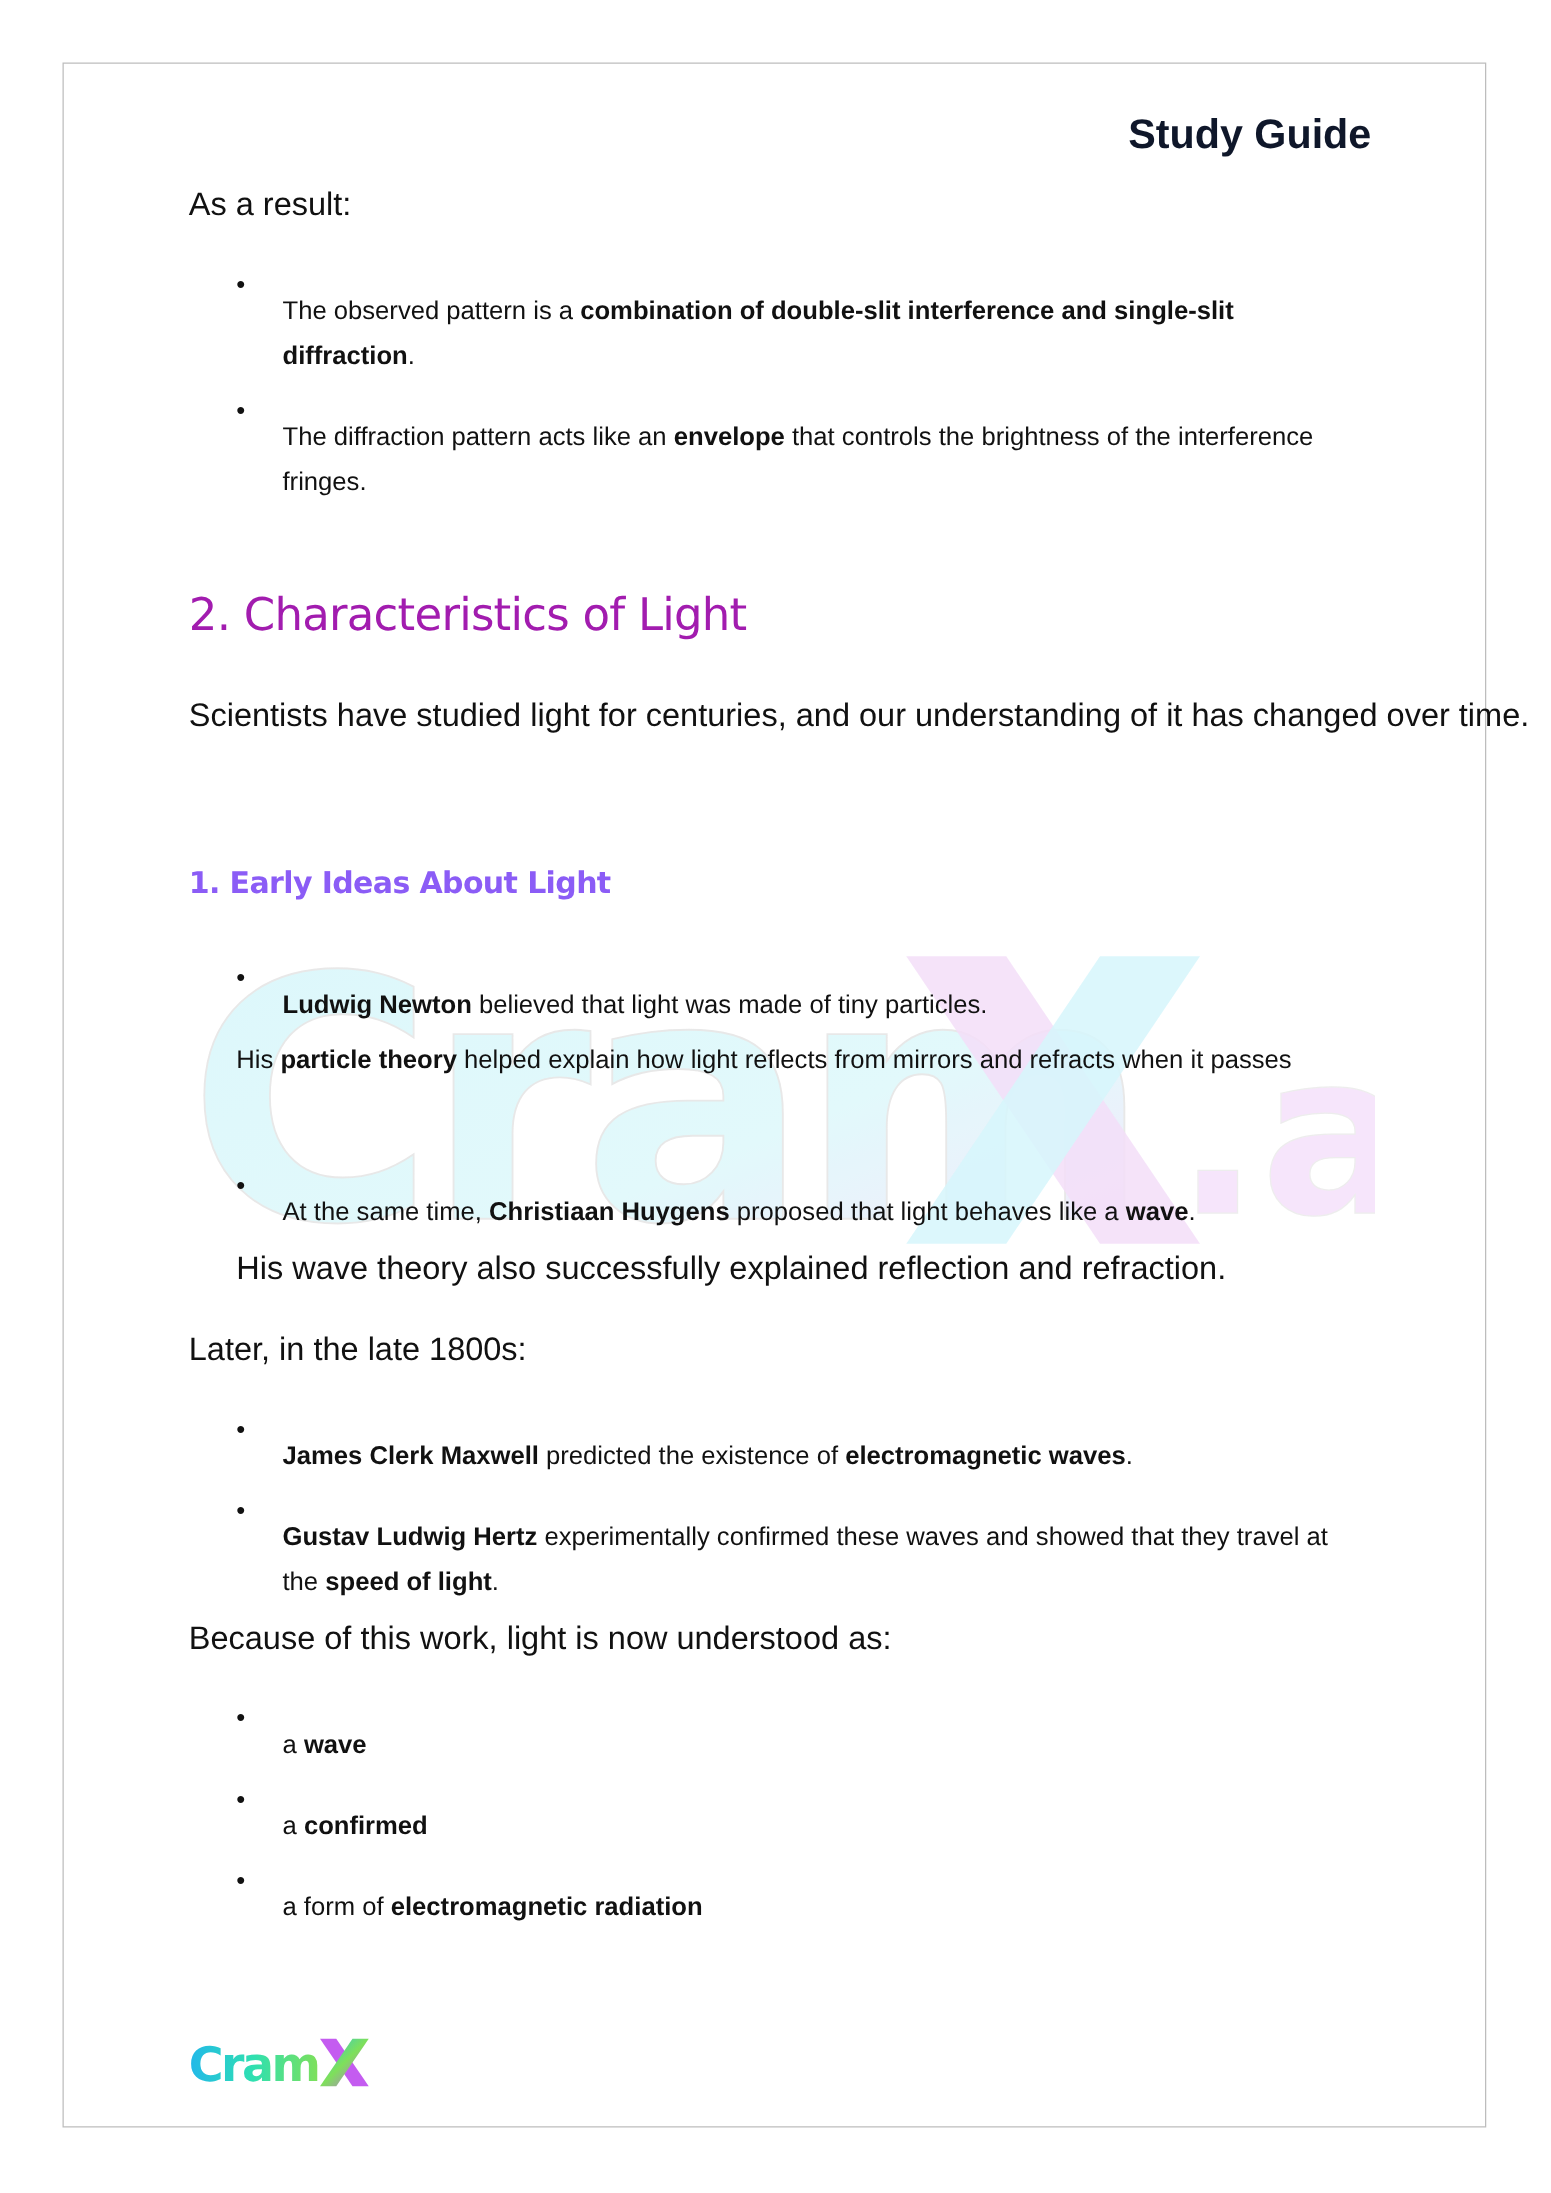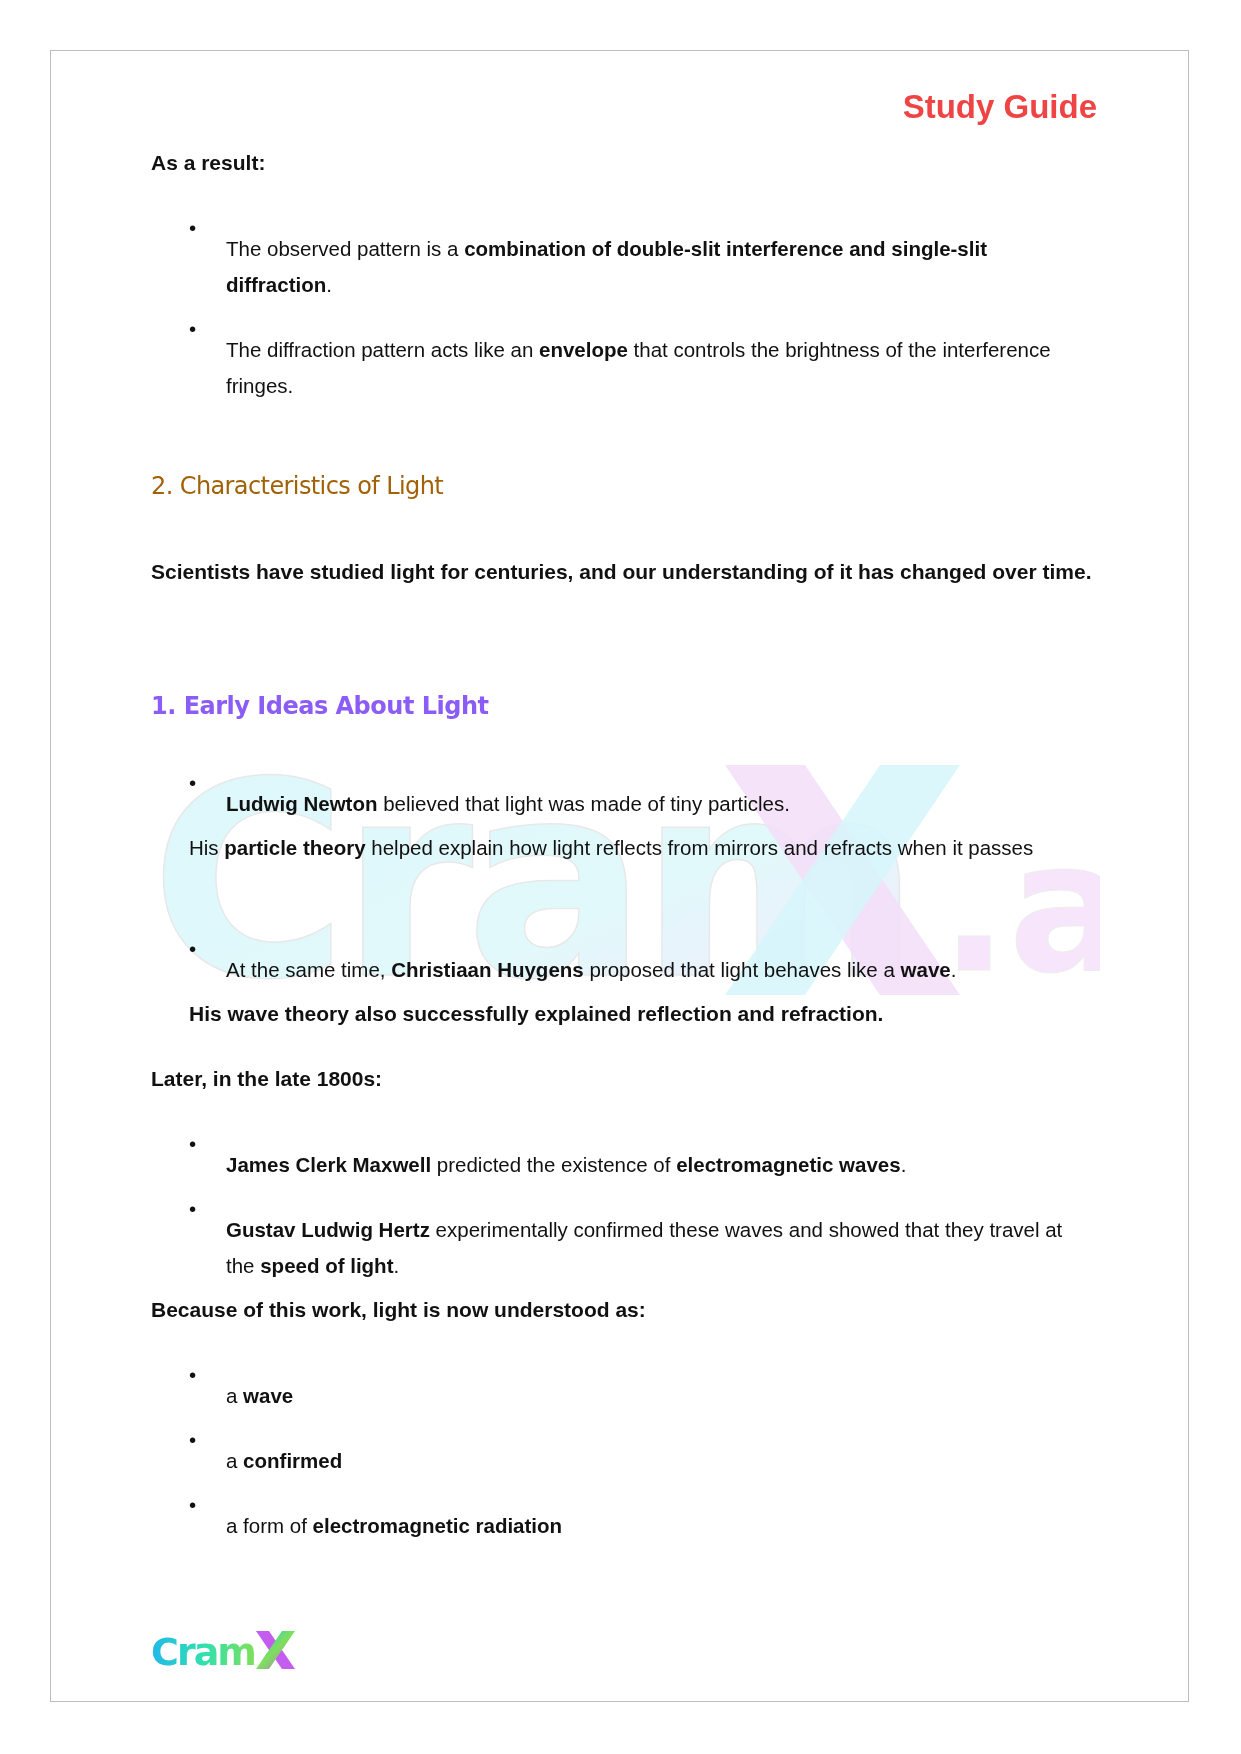--- a/index.html
+++ b/index.html
@@ -3,31 +3,31 @@
 <meta charset="utf-8">
 <style>
   html, body { margin: 0; padding: 0; background: #ffffff; }
   body { width: 1241px; height: 1754px; position: relative; overflow: hidden;
          font-family: "Liberation Sans", sans-serif; color: #111; }
   .page-border { position: absolute; left: 50px; top: 50px; width: 1139px; height: 1652px;
                  border: 1.5px solid #bdbdbd; box-sizing: border-box; }
   .watermark { position: absolute; left: 150px; top: 760px; width: 950px; height: 240px;
                pointer-events: none; z-index: 0; }
   .content { position: absolute; left: 0; top: 0; width: 100%; z-index: 1; }
-  .doc-title { position: absolute; right: 144px; top: 88px; font-size: 33px; font-weight: bold; color: #ef4444; }
-  .para { position: absolute; left: 151px; font-size: 21px; line-height: 36px; font-weight: bold; }
+  .doc-title { position: absolute; right: 144px; top: 88px; font-size: 33px; font-weight: bold; color: #0f172a; }
+  .para { position: absolute; left: 151px; font-size: 26px; line-height: 36px; }
   .para.indent { left: 189px; }
   .hang { position: absolute; left: 189px; width: 900px; font-size: 20.5px; line-height: 36px; }
   .hang .cont { padding-left: 37px; display: block; }
   .bullet-item { position: absolute; left: 189px; width: 900px; font-size: 20.5px; line-height: 36px; }
   .bullet-item .dot { position: absolute; left: 0; top: 0; width: 20px; }
   .bullet-item .txt { display: block; padding-left: 37px; margin-top: 21px; }
   b { font-weight: bold; }
-  .h-sec { position: absolute; left: 151px; font-family: "DejaVu Sans", sans-serif; color: #a16207;
-           font-size: 24px; font-weight: normal; letter-spacing: -0.6px; }
+  .h-sec { position: absolute; left: 151px; font-family: "DejaVu Sans", sans-serif; color: #a21caf;
+           font-size: 36px; font-weight: normal; letter-spacing: -0.6px; }
   .h-sub { position: absolute; left: 151px; font-family: "DejaVu Sans", sans-serif; color: #8b5cf6;
            font-size: 24px; font-weight: bold; letter-spacing: -0.5px; }
   .logo { position: absolute; left: 151px; top: 1625px; width: 150px; height: 50px; }
 </style>
 </head>
 <body>
 
 <div class="page-border"></div>
 
 <svg class="watermark" viewBox="0 0 950 240" xmlns="http://www.w3.org/2000/svg">

